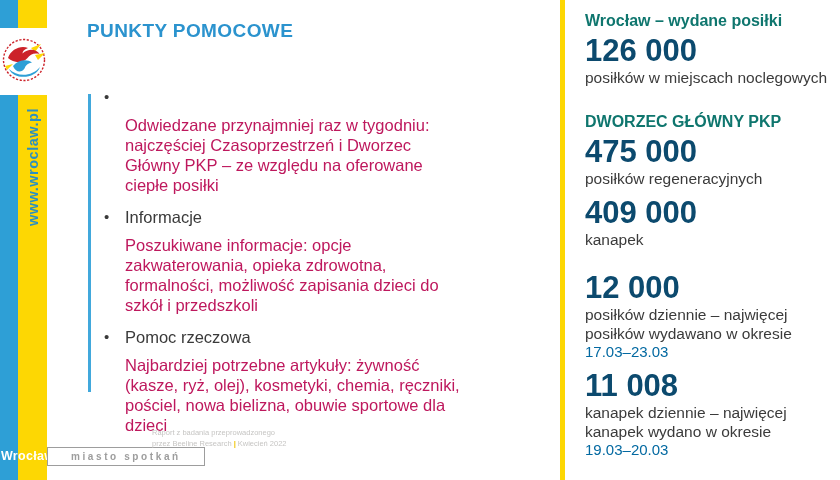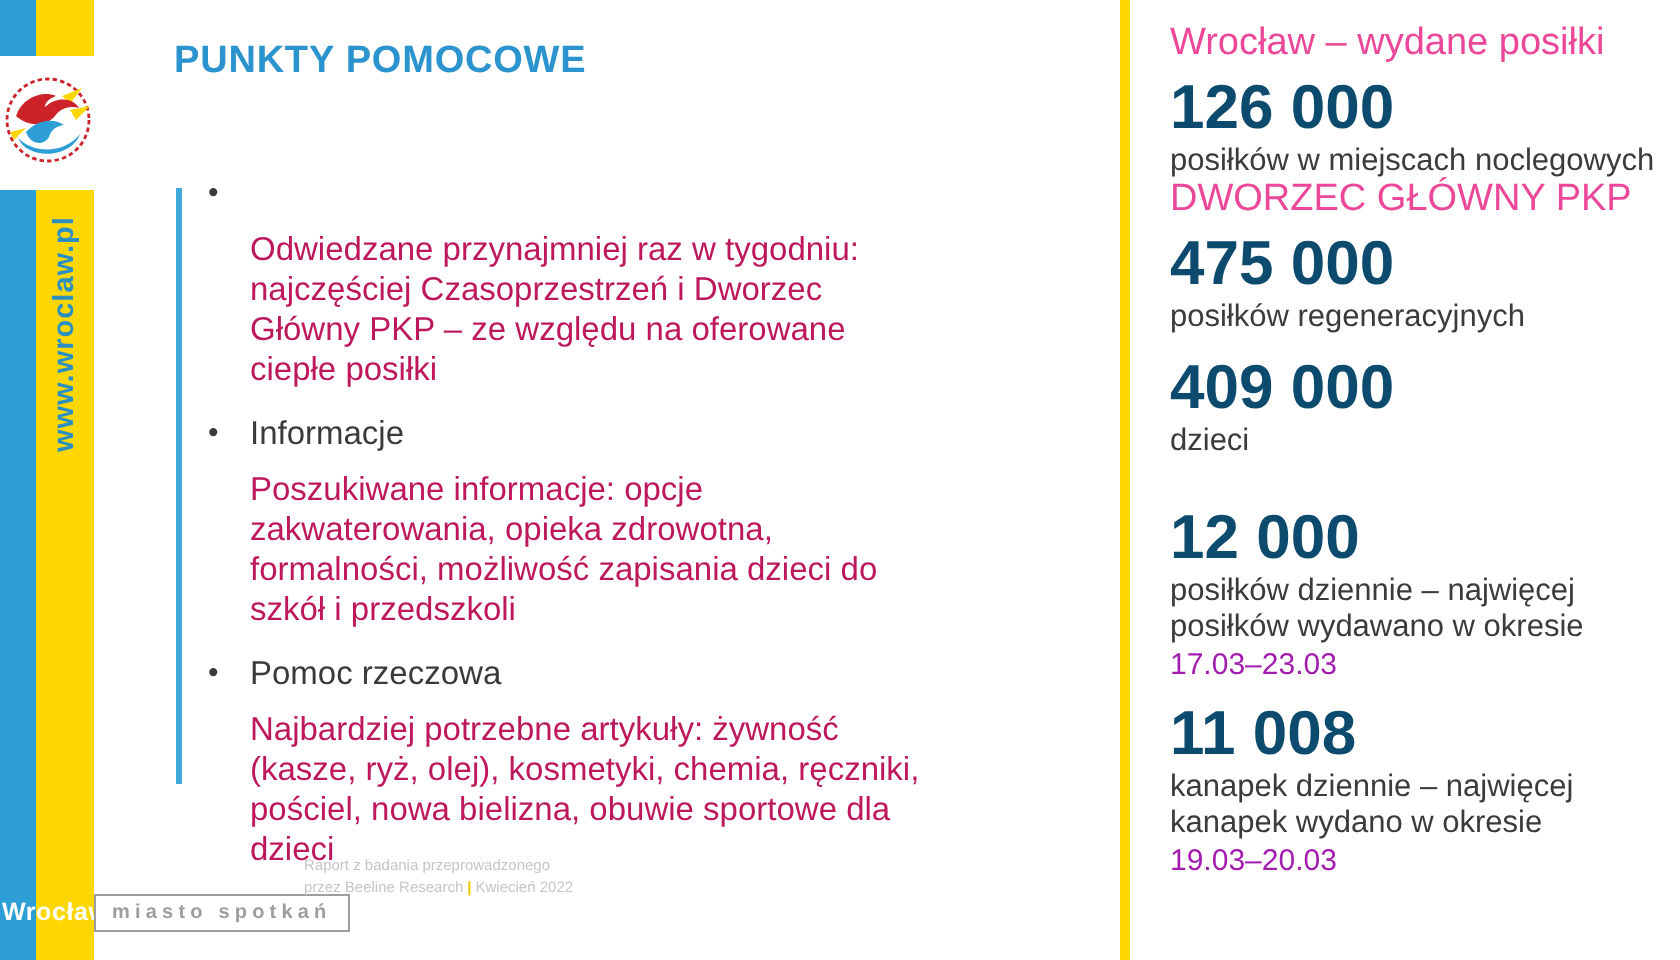--- a/index.html
+++ b/index.html
@@ -41,39 +41,39 @@
   .bullet-title{ font-size:16.5px; color:#3a3a3a; line-height:20px; }
   .bullet-desc {
     margin:0 0 12px 21px; font-size:16.5px; color:#be185d; line-height:20px;
   }
 
   
   .divider-vert { position:absolute; left:560px; top:0; width:5px; height:480px; background:#fdd703; }
 
   
   .stats-col { position:absolute; left:585px; top:12px; width:250px; }
-  .stat-heading { font-size:19px; font-weight:normal; color:#ec4899; line-height:1.1; }
+  .stat-heading { font-size:16px; font-weight:bold; color:#0f766e; line-height:1.1; }
   .stat-value { font-size:31px; font-weight:bold; color:#0c4a6e; line-height:1.0; margin-top:5px; }
   .stat-label { font-size:15.5px; color:#3b3b3b; line-height:1.2; margin-top:3px; }
-  .stat-period { font-size:15px; font-weight:normal; color:#a21caf; line-height:1.2; }
+  .stat-period { font-size:15px; font-weight:normal; color:#0369a1; line-height:1.2; }
   .sec { margin-bottom:0; }
   .sec-1 { margin-top:0; }
-  .sec-2 { }
+  .sec-2 { margin-top:26px; }
   .sec-3 { margin-top:22px; }
   .item-gap { margin-top:9px; }
 
   
   .footer-brand-wroclaw {
     position:absolute; left:1px; top:449px; width:46px;
     font-size:12.5px; font-weight:bold; color:#ffffff; letter-spacing:0.3px;
   }
   .footer-brand-box {
     position:absolute; left:47px; top:447px; height:19px;
     border:1px solid #9d9d9d; background:#ffffff;
-    display:flex; align-items:center; padding:0 8px;
+    display:flex; align-items:center; padding:0 23px;
     font-size:10px; font-weight:bold; color:#9d9d9d; letter-spacing:2.6px;
   }
   .footer-report {
     position:absolute; left:152px; top:428px; width:150px;
     font-size:7.5px; line-height:1.4; color:#c6c5c3;
   }
   .report-sep { color:#f0c400; font-weight:bold; margin:0 2px; }
 </style>
 </head>
 <body>
@@ -139,21 +139,21 @@
       <div class="stat-heading">Wrocław – wydane posiłki</div>
       <div class="stat-value">126 000</div>
       <div class="stat-label">posiłków w miejscach noclegowych</div>
     </div>
 
     <div class="sec sec-2">
       <div class="stat-heading">DWORZEC GŁÓWNY PKP</div>
       <div class="stat-value">475 000</div>
       <div class="stat-label">posiłków regeneracyjnych</div>
       <div class="stat-value item-gap">409 000</div>
-      <div class="stat-label">dzieci</div>
+      <div class="stat-label">kanapek</div>
     </div>
 
     <div class="sec sec-3">
       <div class="stat-value">12 000</div>
       <div class="stat-label">posiłków dziennie – najwięcej posiłków wydawano w okresie</div>
       <div class="stat-period">17.03–23.03</div>
       <div class="stat-value item-gap">11 008</div>
       <div class="stat-label">kanapek dziennie – najwięcej kanapek wydano w okresie</div>
       <div class="stat-period">19.03–20.03</div>
     </div>

